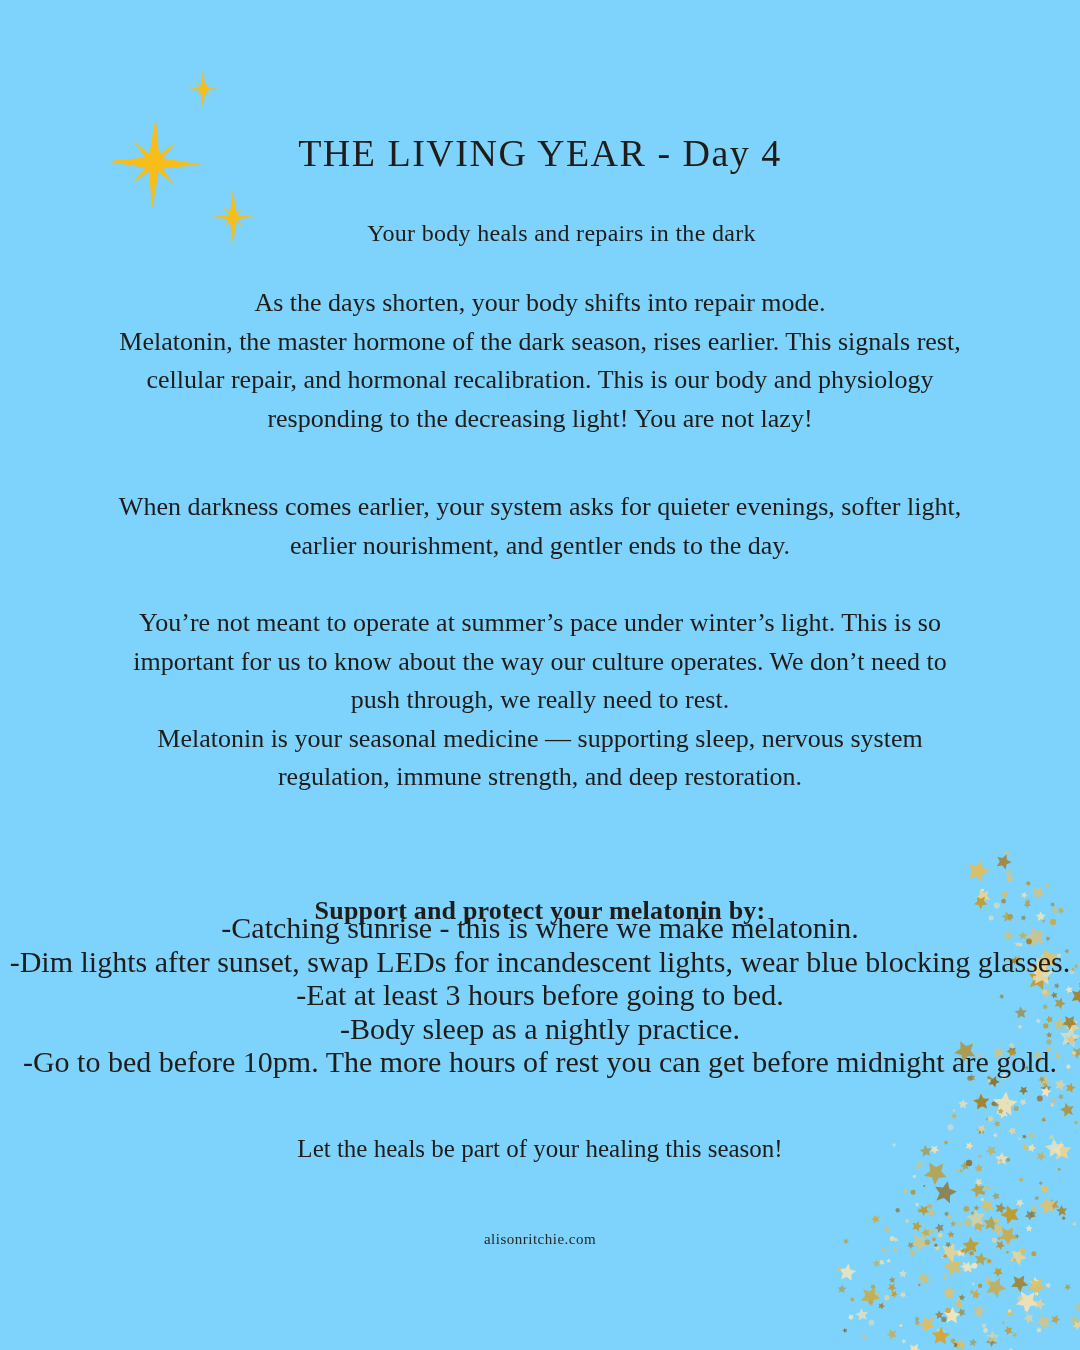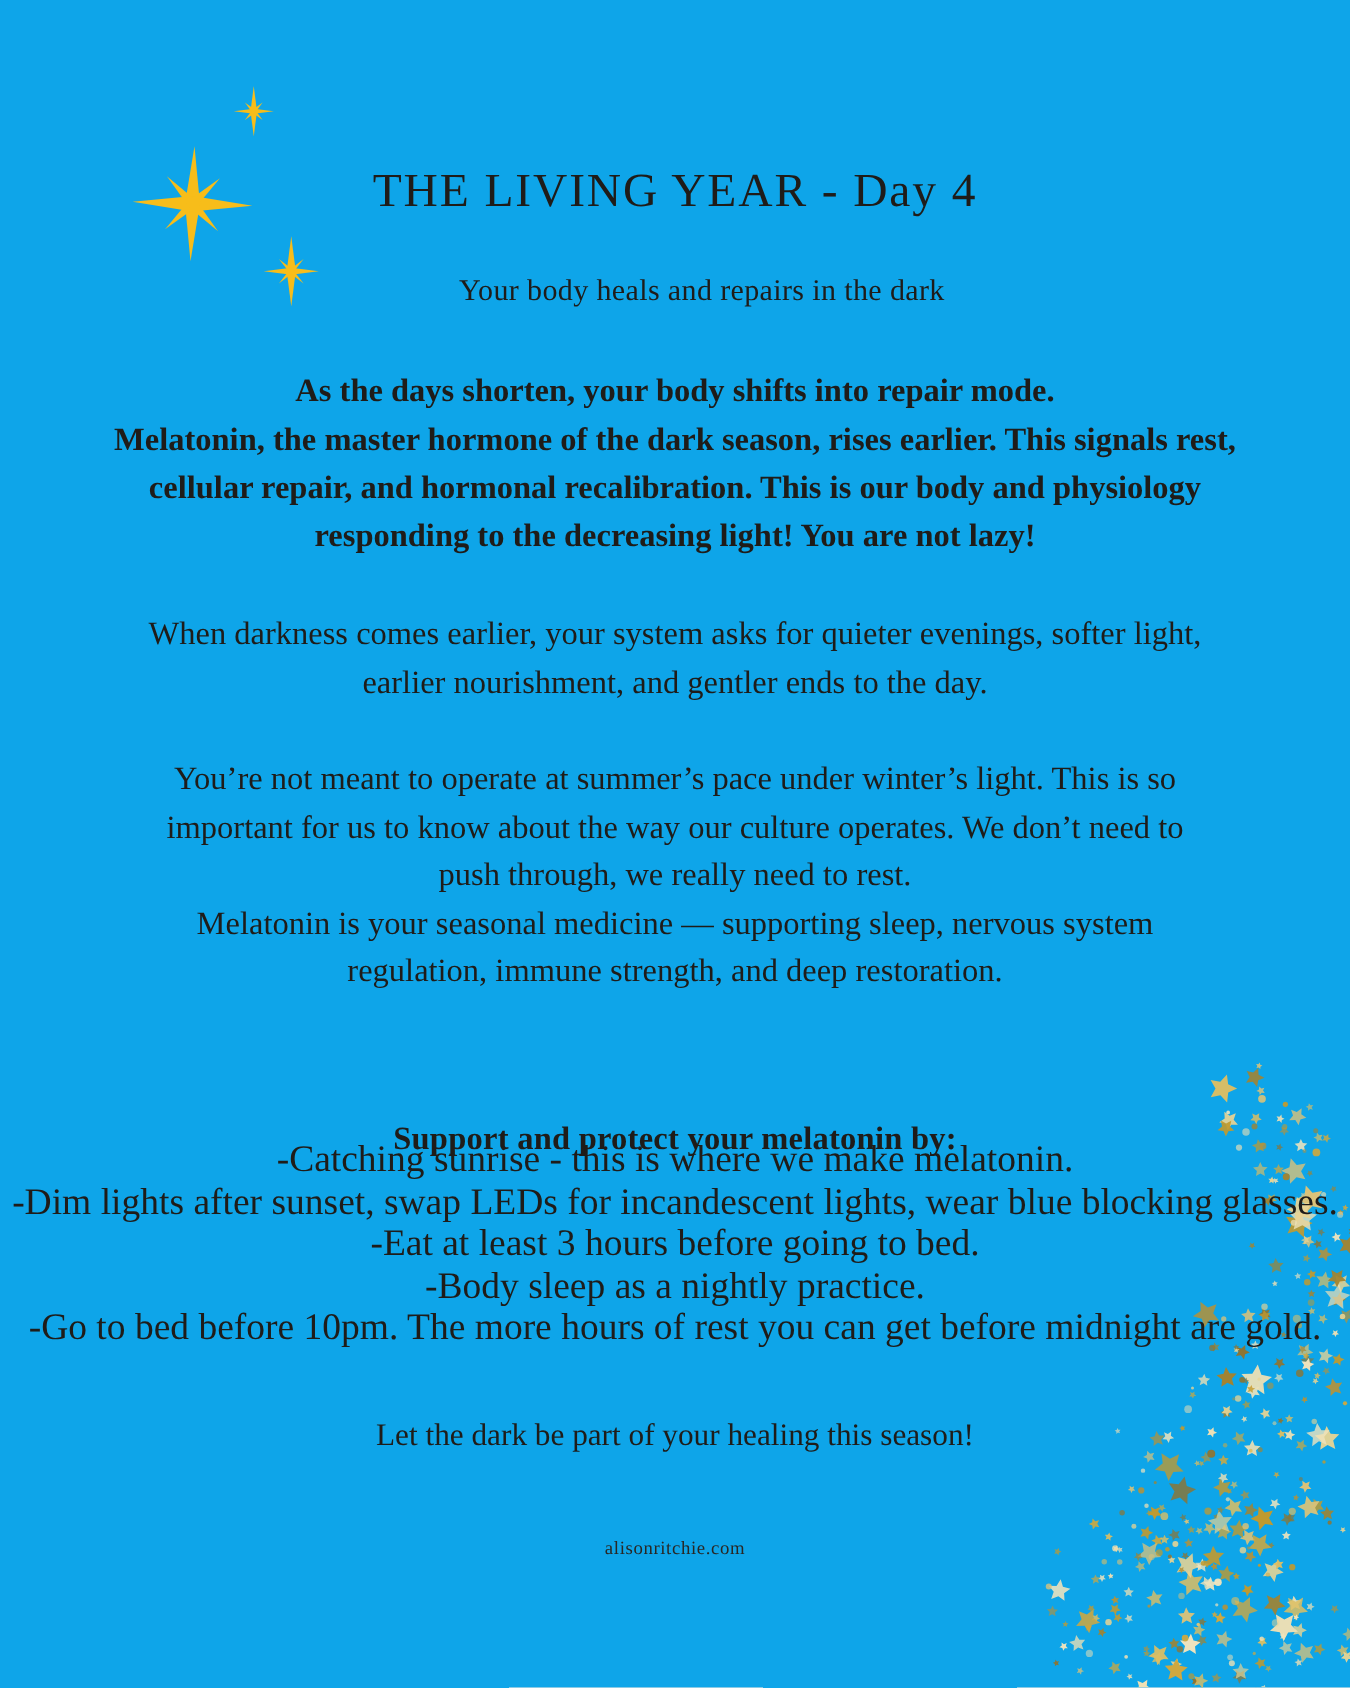--- a/index.html
+++ b/index.html
@@ -1,24 +1,24 @@
 <!DOCTYPE html>
 <html><head>
 <meta charset="utf-8">
 <style>
   html,body{margin:0;padding:0;background:#ECE8E1;}
   body{width:1080px;height:1350px;font-family:"Liberation Serif",serif;}
-  .canvas{position:relative;width:1080px;height:1350px;background:#0ea5e9;overflow:hidden;}
+  .canvas{position:relative;width:1080px;height:1350px;background:#7dd3fc;overflow:hidden;}
   .decor{position:absolute;left:0;top:0;pointer-events:none;}
   .block{position:absolute;left:0;right:0;text-align:center;color:#1F1C19;}
   .title{top:106px;font-size:38px;letter-spacing:1.5px;font-weight:400;}
   .subtitle{top:196px;font-size:24px;letter-spacing:.3px;margin-left:43px;}
   .para{font-size:26px;line-height:38.5px;}
   .line{margin:0;white-space:nowrap;}
-  #para1{top:294px;font-weight:bold;}
+  #para1{top:284px;}
   #para2{top:488px;}
   #para3{top:604px;}
   .support-heading{top:874px;font-size:26px;font-weight:700;letter-spacing:.2px;}
   .support-list{top:911px;font-size:30px;line-height:33.5px;list-style:none;margin:0;padding:0;}
   .support-list li{white-space:nowrap;}
   .closing{top:1110px;font-size:25px;}
   .site{top:1216px;font-family:Liberation Serif, serif;font-size:15px;letter-spacing:.5px;color:#292724;}
 </style>
 </head>
 <body>
@@ -424,17 +424,17 @@
   <h2 class="block support-heading">Support and protect your melatonin by:</h2>
 
   <ul class="block support-list">
     <li>-Catching sunrise - this is where we make melatonin.</li>
     <li>-Dim lights after sunset, swap LEDs for incandescent lights, wear blue blocking glasses.</li>
     <li>-Eat at least 3 hours before going to bed.</li>
     <li>-Body sleep as a nightly practice.</li>
     <li>-Go to bed before 10pm. The more hours of rest you can get before midnight are gold.</li>
   </ul>
 
-  <p class="block closing">Let the dark be part of your healing this season!</p>
+  <p class="block closing">Let the heals be part of your healing this season!</p>
 
   <p class="block site">alisonritchie.com</p>
 
 </div>
 
 </body></html>

